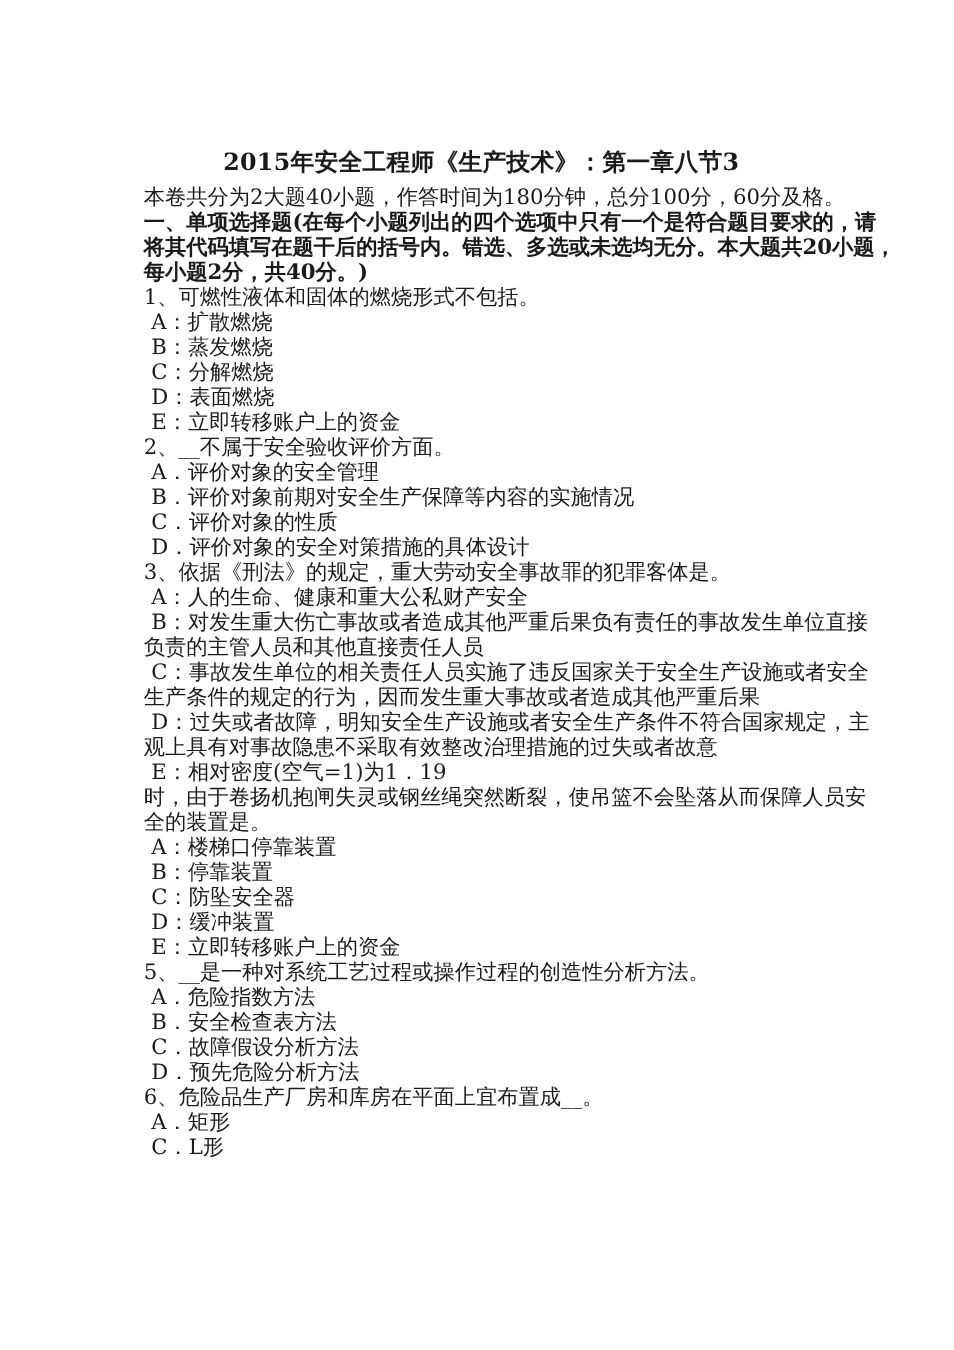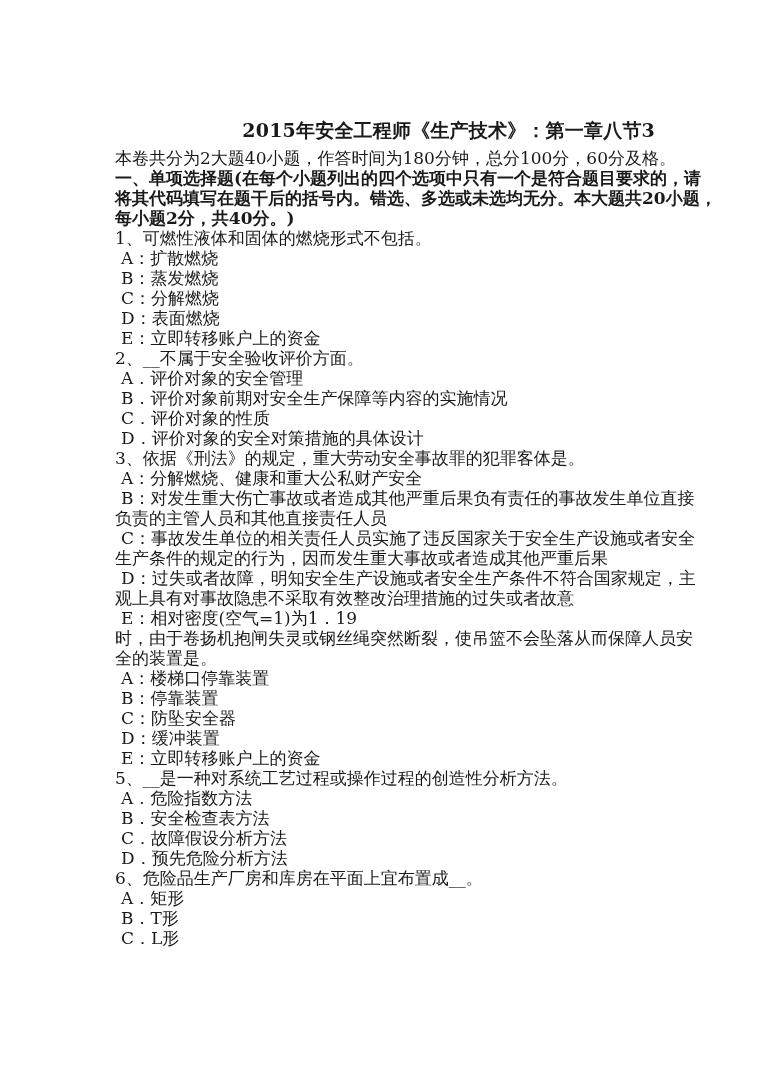--- a/index.html
+++ b/index.html
@@ -1,19 +1,19 @@
 <!DOCTYPE html>
 <html><head>
 <meta charset="utf-8">
 <style>
   html, body { margin: 0; padding: 0; background: #ffffff; }
   body { width: 763px; height: 1080px; position: relative; overflow: hidden;
          font-family: "DejaVu Serif", "Liberation Serif", serif; color: #1a1a1a; }
   .page { position: absolute; left: 115px; top: 116px; width: 560px; }
-  .title { text-align: right; font-weight: bold; font-size: 19px; line-height: 28px;
+  .title { text-align: center; font-weight: bold; font-size: 19px; line-height: 28px;
            margin: 0 0 4px 0; letter-spacing: 0.2px; width: 540px; }
   .line { font-size: 17px; line-height: 20px; white-space: nowrap; }
   .bold { font-weight: bold; }
   .opt { padding-left: 6px; }
   .cont { padding-left: 0; }
 </style>
 </head>
 <body>
 
 <div class="page">
@@ -54,21 +54,21 @@
         <div>
           <div class="line opt">C．评价对象的性质</div>
         </div>
         <div>
           <div class="line opt">D．评价对象的安全对策措施的具体设计</div>
         </div>
       </div>
       <div>
         <div class="line">3、依据《刑法》的规定，重大劳动安全事故罪的犯罪客体是。</div>
         <div>
-          <div class="line opt">A：分解燃烧、健康和重大公私财产安全</div>
+          <div class="line opt">A：人的生命、健康和重大公私财产安全</div>
         </div>
         <div>
           <div class="line opt">B：对发生重大伤亡事故或者造成其他严重后果负有责任的事故发生单位直接</div>
           <div class="line cont">负责的主管人员和其他直接责任人员</div>
         </div>
         <div>
           <div class="line opt">C：事故发生单位的相关责任人员实施了违反国家关于安全生产设施或者安全</div>
           <div class="line cont">生产条件的规定的行为，因而发生重大事故或者造成其他严重后果</div>
         </div>
         <div>
@@ -112,20 +112,17 @@
         <div>
           <div class="line opt">D．预先危险分析方法</div>
         </div>
       </div>
       <div>
         <div class="line">6、危险品生产厂房和库房在平面上宜布置成__。</div>
         <div>
           <div class="line opt">A．矩形</div>
         </div>
         <div>
-          <div class="line opt">B．T形</div>
-        </div>
-        <div>
           <div class="line opt">C．L形</div>
         </div>
       </div>
     </div>
 </div>
 
 </body></html>

